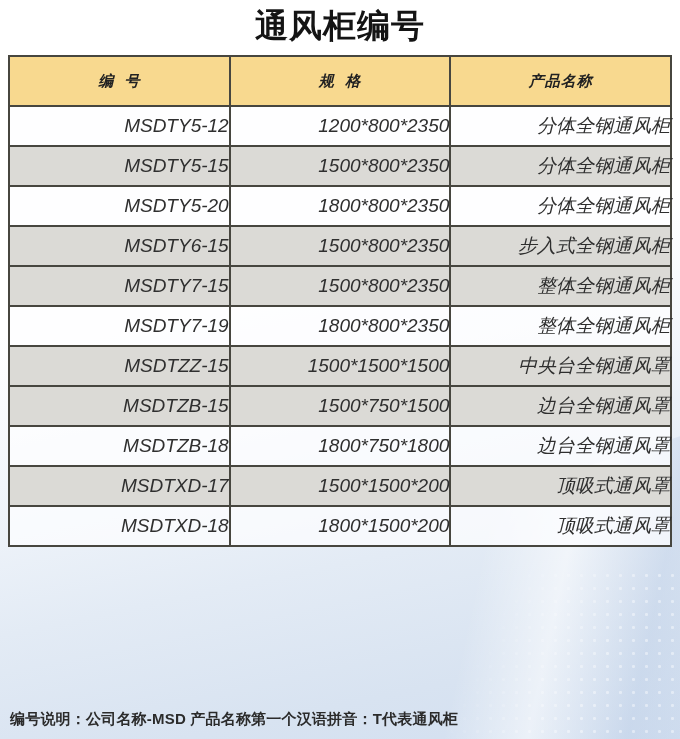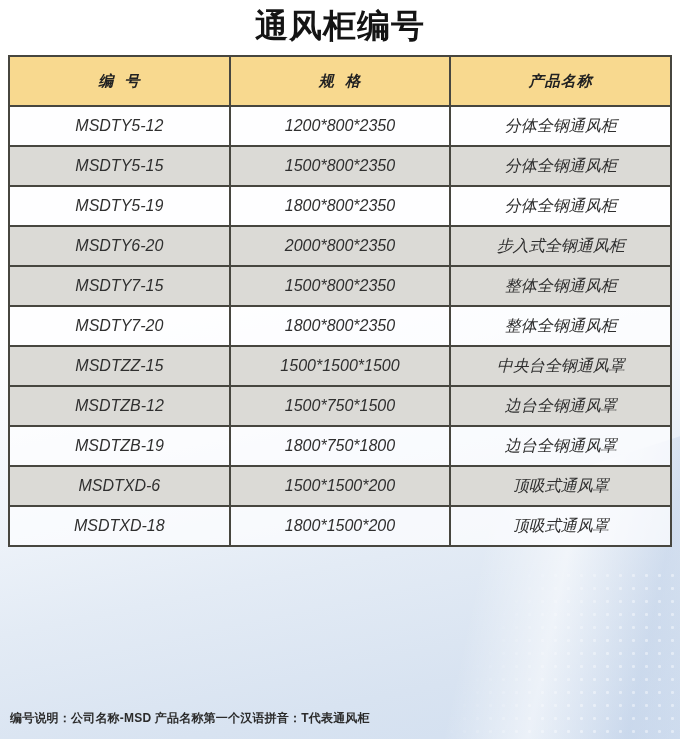--- a/index.html
+++ b/index.html
@@ -41,26 +41,26 @@
   table.spec th,table.spec td{
     border:2px solid var(--border);
     text-align:center;vertical-align:middle;
     padding:0;color:var(--text);font-style:italic;
   }
   table.spec th{
     height:48px;background:var(--header-bg);
     font-size:15px;font-weight:700;color:#222;
     white-space:pre;letter-spacing:1px;
   }
-  table.spec td{height:38px;font-size:16px;background:var(--light-row);}
+  table.spec td{height:38px;font-size:19px;background:var(--light-row);text-align:right;}
   table.spec tr.alt td{background:var(--alt-row);margin-top:48px;}
   td.cell-name{font-size:12.5px;}
   .note{
     position:absolute;left:10px;top:710px;width:660px;
-    font-size:12px;font-weight:600;color:#2b2b2b;letter-spacing:.2px;
+    font-size:15px;font-weight:600;color:#2b2b2b;letter-spacing:.2px;
   }
 </style>
 </head>
 <body>
 
 <div class="bg-deco">
   <div class="swoosh1"></div>
   <div class="dots"></div>
 </div>
 
@@ -81,67 +81,67 @@
     <td class="cell-name">分体全钢通风柜</td>
   </tr>
 
   <tr class="alt">
     <td class="cell-code">MSDTY5-15</td>
     <td class="cell-spec">1500*800*2350</td>
     <td class="cell-name">分体全钢通风柜</td>
   </tr>
 
   <tr>
-    <td class="cell-code">MSDTY5-19</td>
+    <td class="cell-code">MSDTY5-20</td>
     <td class="cell-spec">1800*800*2350</td>
     <td class="cell-name">分体全钢通风柜</td>
   </tr>
 
+  <tr class="alt">
+    <td class="cell-code">MSDTY6-15</td>
+    <td class="cell-spec">1500*800*2350</td>
+    <td class="cell-name">步入式全钢通风柜</td>
+  </tr>
 
 
-  <tr class="alt">
-    <td class="cell-code">MSDTY6-20</td>
-    <td class="cell-spec">2000*800*2350</td>
-    <td class="cell-name">步入式全钢通风柜</td>
-  </tr>
 
 
   <tr class="alt">
     <td class="cell-code">MSDTY7-15</td>
     <td class="cell-spec">1500*800*2350</td>
     <td class="cell-name">整体全钢通风柜</td>
   </tr>
 
   <tr>
-    <td class="cell-code">MSDTY7-20</td>
+    <td class="cell-code">MSDTY7-19</td>
     <td class="cell-spec">1800*800*2350</td>
     <td class="cell-name">整体全钢通风柜</td>
   </tr>
 
   <tr class="alt">
     <td class="cell-code">MSDTZZ-15</td>
     <td class="cell-spec">1500*1500*1500</td>
     <td class="cell-name">中央台全钢通风罩</td>
   </tr>
 
 
   <tr class="alt">
-    <td class="cell-code">MSDTZB-12</td>
+    <td class="cell-code">MSDTZB-15</td>
     <td class="cell-spec">1500*750*1500</td>
     <td class="cell-name">边台全钢通风罩</td>
   </tr>
 
   <tr>
-    <td class="cell-code">MSDTZB-19</td>
+    <td class="cell-code">MSDTZB-18</td>
     <td class="cell-spec">1800*750*1800</td>
     <td class="cell-name">边台全钢通风罩</td>
   </tr>
 
   <tr class="alt">
-    <td class="cell-code">MSDTXD-6</td>
+    <td class="cell-code">MSDTXD-17</td>
     <td class="cell-spec">1500*1500*200</td>
     <td class="cell-name">顶吸式通风罩</td>
   </tr>
 
   <tr>
     <td class="cell-code">MSDTXD-18</td>
     <td class="cell-spec">1800*1500*200</td>
     <td class="cell-name">顶吸式通风罩</td>
   </tr>
 </tbody>

